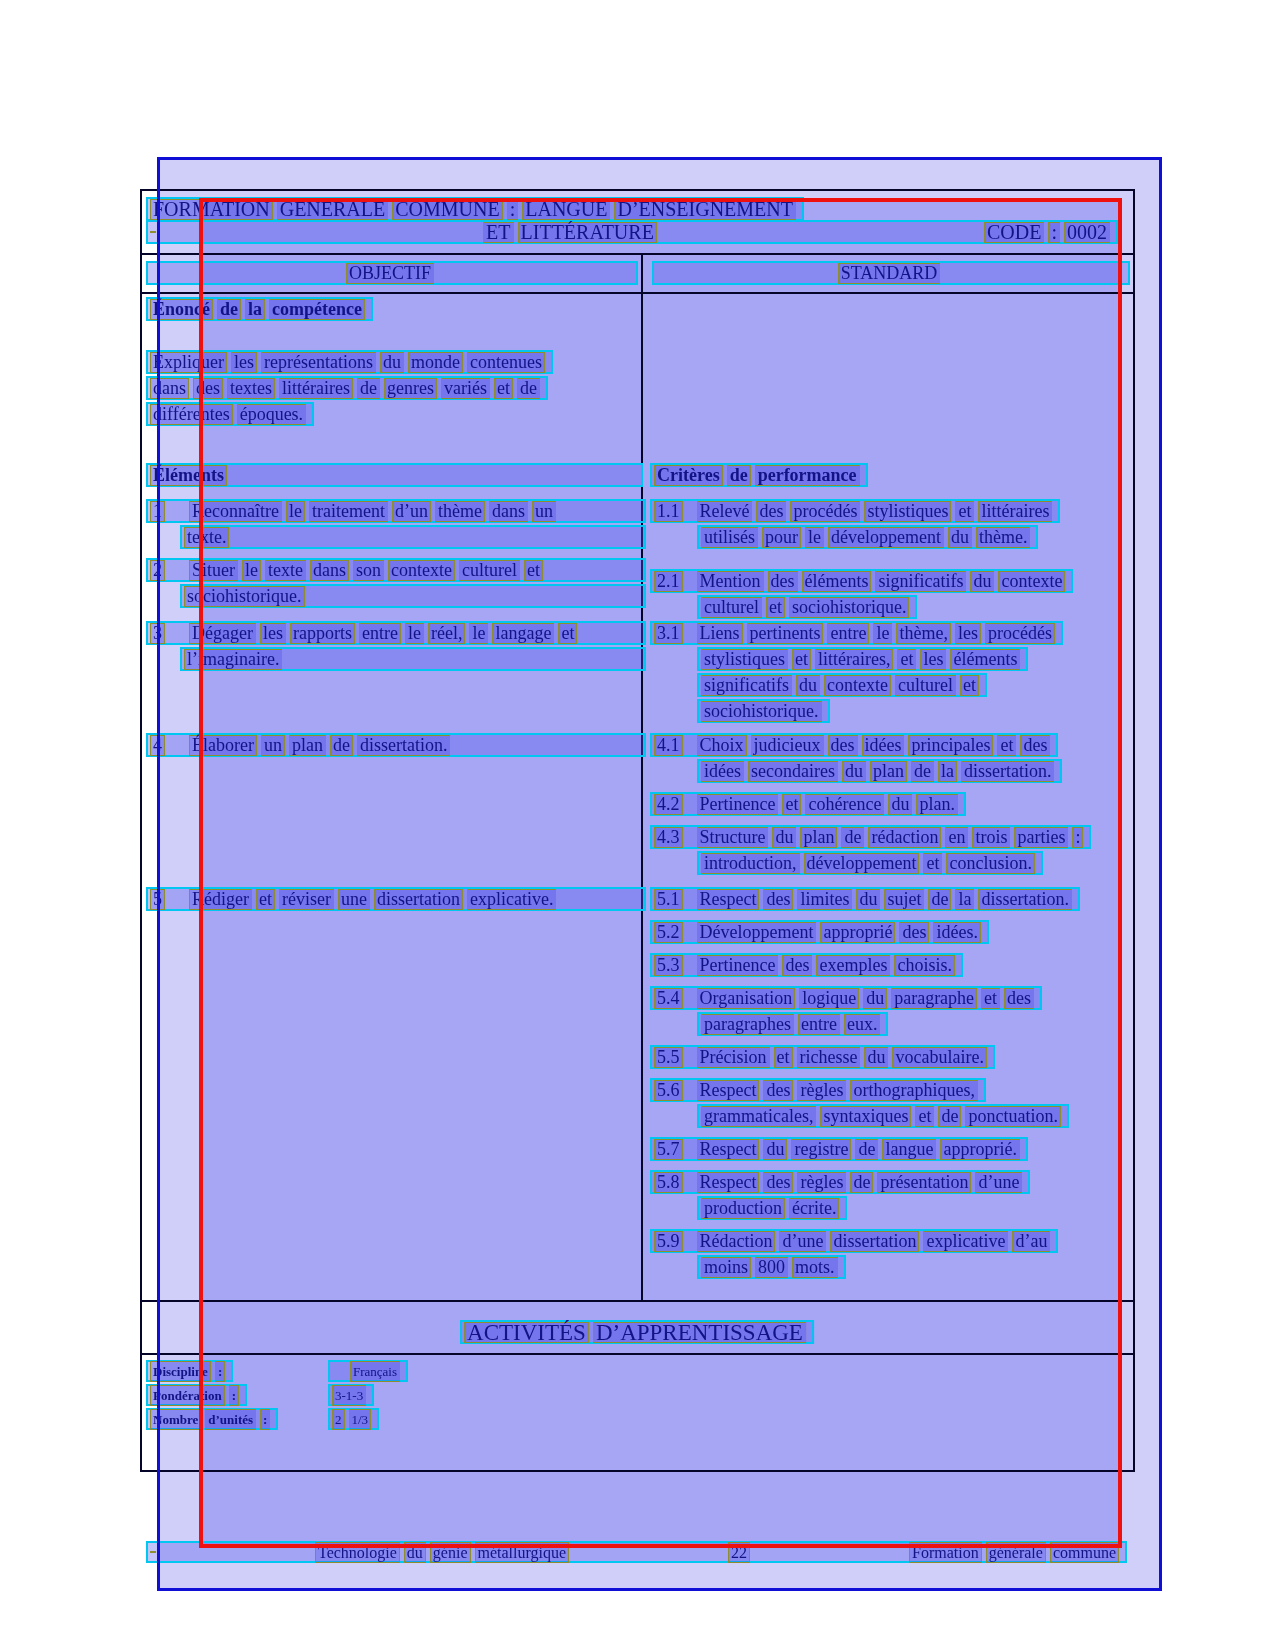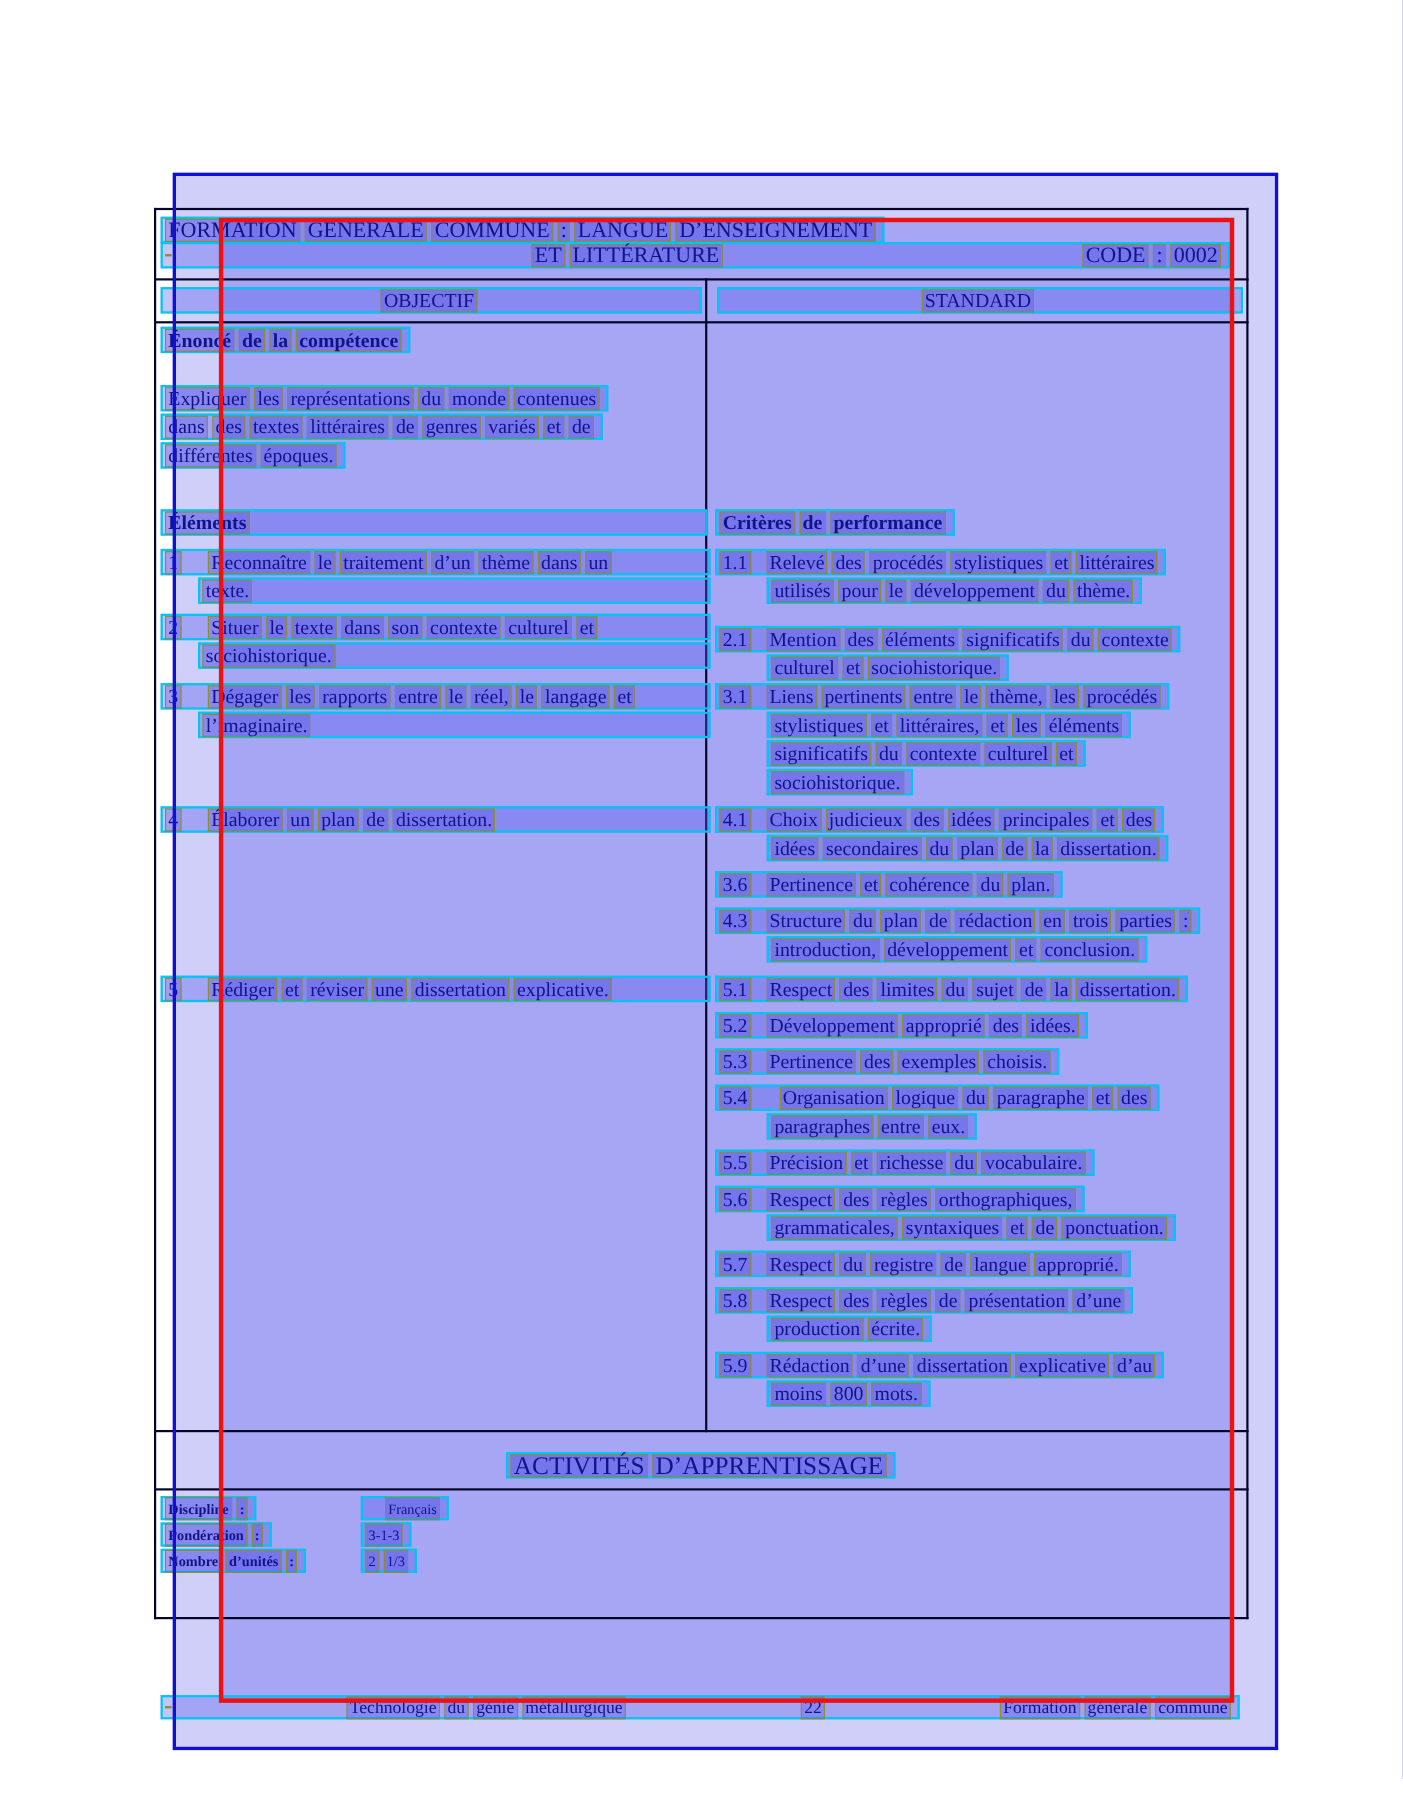--- a/index.html
+++ b/index.html
@@ -268,21 +268,21 @@
           <span class="w">secondaires</span>
           <span class="w">du</span>
           <span class="w">plan</span>
           <span class="w">de</span>
           <span class="w">la</span>
           <span class="w">dissertation.</span>
         </div>
       </div>
       <div class="crit">
         <div class="hl-line flow">
-          <span class="w" style="margin-right: 14px;">3.6</span>
+          <span class="w" style="margin-right: 14px;">4.2</span>
           <span class="w">Pertinence</span>
           <span class="w">et</span>
           <span class="w">cohérence</span>
           <span class="w">du</span>
           <span class="w">plan.</span>
         </div>
       </div>
       <div class="crit">
         <div class="hl-line flow">
           <span class="w" style="margin-right: 14px;">4.3</span>
@@ -342,21 +342,21 @@
         <div class="hl-line flow">
           <span class="w" style="margin-right: 14px;">5.3</span>
           <span class="w">Pertinence</span>
           <span class="w">des</span>
           <span class="w">exemples</span>
           <span class="w">choisis.</span>
         </div>
       </div>
       <div class="crit">
         <div class="hl-line flow">
-          <span class="w" style="margin-right: 26px;">5.4</span>
+          <span class="w" style="margin-right: 14px;">5.4</span>
           <span class="w">Organisation</span>
           <span class="w">logique</span>
           <span class="w">du</span>
           <span class="w">paragraphe</span>
           <span class="w">et</span>
           <span class="w">des</span>
         </div>
         <div class="hl-line flow contc">
           <span class="w">paragraphes</span>
           <span class="w">entre</span>

